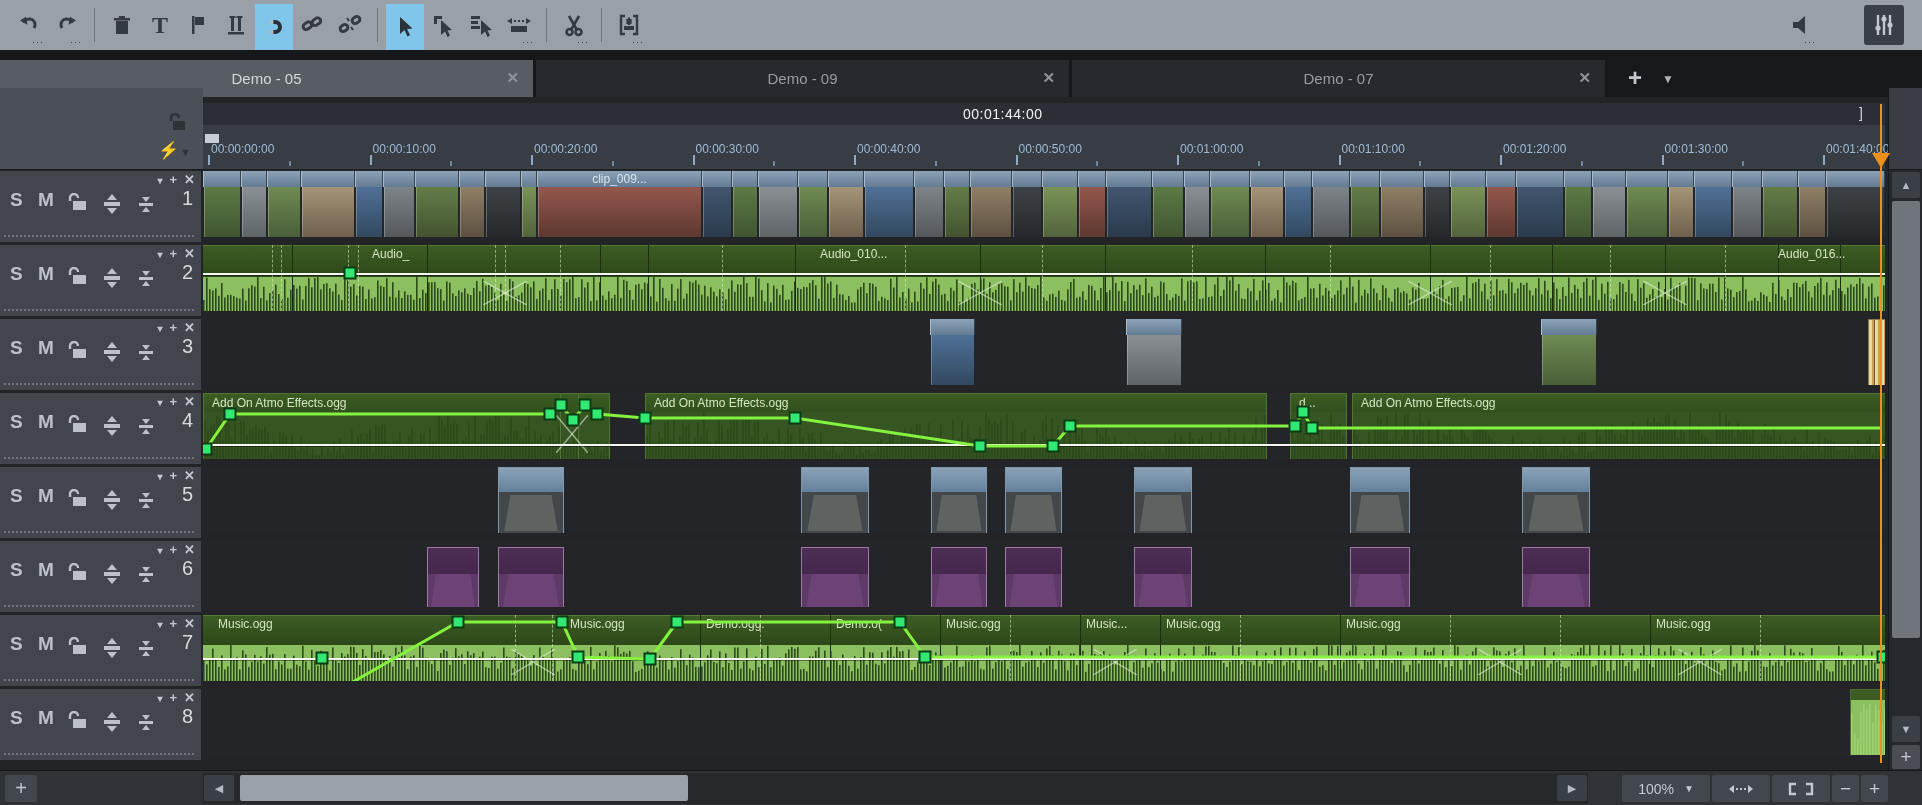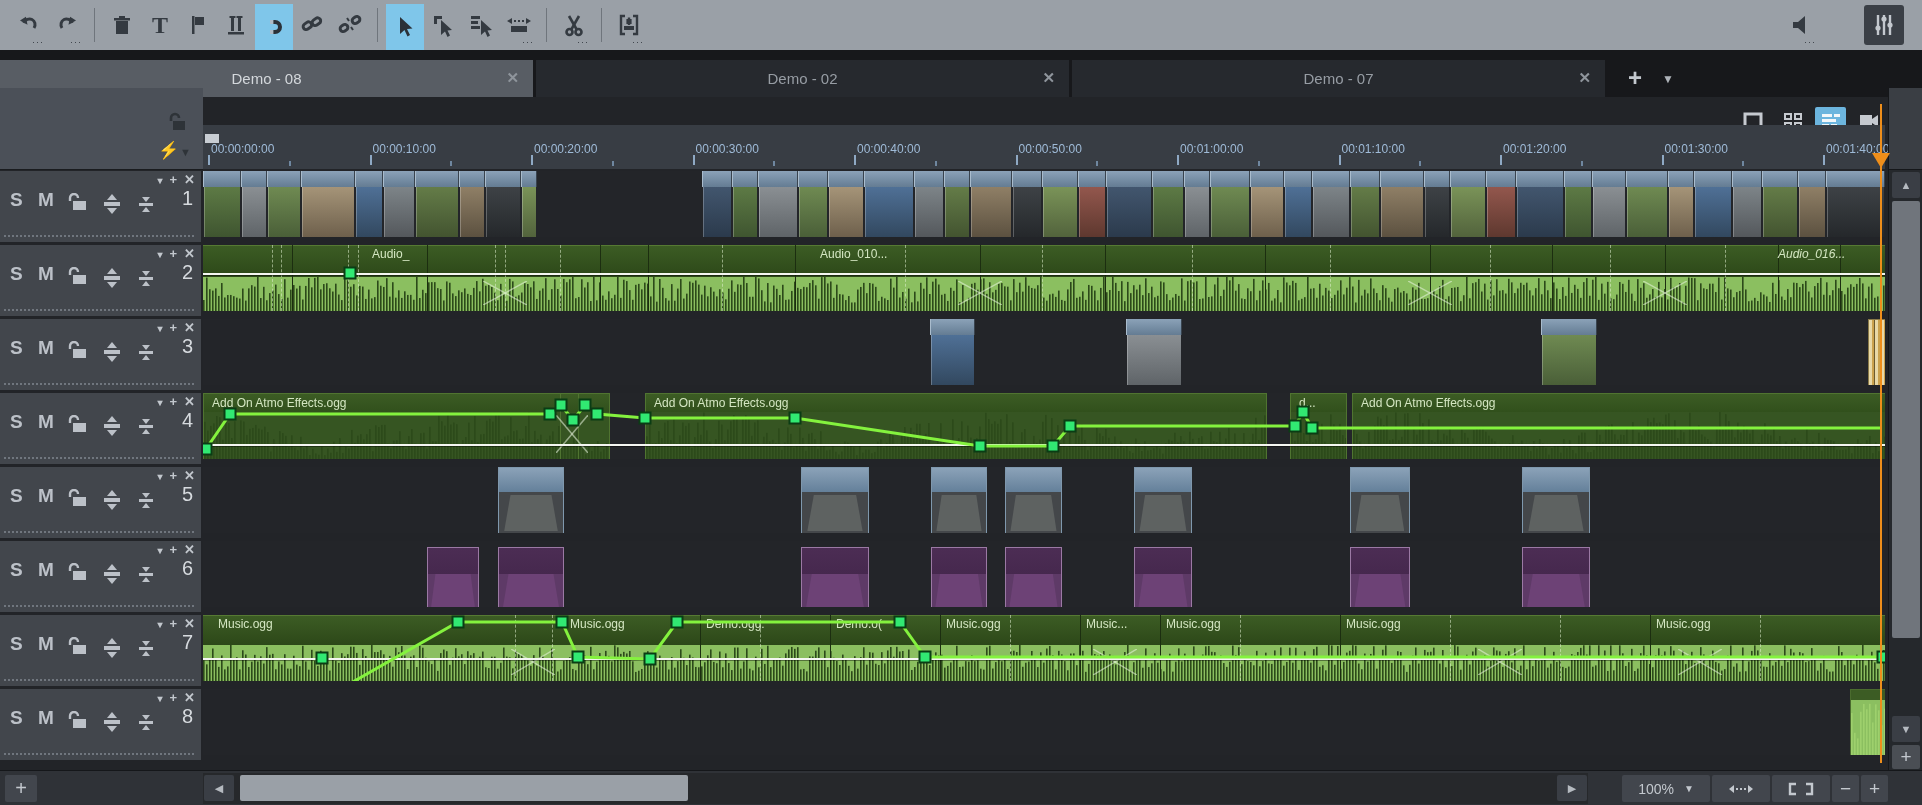--- a/index.html
+++ b/index.html
@@ -207,25 +207,25 @@
             <circle cx="19" cy="13" r="2.6"></circle>
           </g>
         </svg>
       </div>
     <div style="width:18px"></div>
   </div>
 
   <div id="tabbar" class="abs">
     <div id="tabs-holder">
         <div class="tab" style="left: 0px; width: 533px; background: rgb(88, 93, 100);">
-          <div class="tlabel" style="color: rgb(212, 216, 220);">Demo - 08</div>
+          <div class="tlabel" style="color: rgb(212, 216, 220);">Demo - 05</div>
           <div class="tclose">✕</div>
         </div>
         <div class="tab" style="left: 536px; width: 533px; background: rgb(38, 41, 46);">
-          <div class="tlabel" style="color: rgb(151, 157, 164);">Demo - 02</div>
+          <div class="tlabel" style="color: rgb(151, 157, 164);">Demo - 09</div>
           <div class="tclose">✕</div>
         </div>
         <div class="tab" style="left: 1072px; width: 533px; background: rgb(38, 41, 46);">
           <div class="tlabel" style="color: rgb(151, 157, 164);">Demo - 07</div>
           <div class="tclose">✕</div>
         </div>
       </div>
     <div class="abs" style="left:1628px;top:14px;color:#c3c8ce;font-size:24px;font-weight:bold;">+</div>
     <div class="abs" style="left:1662px;top:22px;color:#aeb3b9;font-size:12px;">▼</div>
     <div class="viewbtn" style="left:1737px;">
@@ -267,20 +267,24 @@
       </div>
   </div>
 
   <div id="cornerpanel" class="abs">
     <svg class="abs" style="left:166px;top:24px;" width="22" height="20" viewBox="0 0 22 20">
         <path d="M5 9 V6 a4 4 0 0 1 8 0" fill="none" stroke="#2e3338" stroke-width="2.6"></path>
         <rect x="7" y="9" width="12" height="9" fill="#2e3338"></rect>
       </svg>
     <div class="abs" style="left:158px;top:52px;color:#5d7f9a;font-size:17px;">⚡</div>
     <div class="abs" style="left:180px;top:58px;color:#2e3338;font-size:11px;">▼</div>
+  </div>
+  <div id="timebar" class="abs">
+    <span id="timedisplay">00:01:44:00</span>
+    <span id="rangeend">]</span>
   </div>
   <div id="ruler" class="abs">
     <div id="rangestart"></div>
   <div class="rtick" style="left: 5px;"></div>
       <div class="rlabel" style="left: 8px;">00:00:00:00</div>
       <div class="rtickm" style="left: 85.75px;"></div>
       <div class="rtick" style="left: 166.5px;"></div>
       <div class="rlabel" style="left: 169.5px;">00:00:10:00</div>
       <div class="rtickm" style="left: 247.25px;"></div>
       <div class="rtick" style="left: 328px;"></div>
@@ -515,20 +519,25 @@
           <div class="vchead"></div>
           <div class="vcthumb" style="background: linear-gradient(rgb(143, 127, 102), rgb(92, 81, 64));"></div>
         </div>
         <div class="vclip" style="left: 282px; width: 36px;">
           <div class="vchead"></div>
           <div class="vcthumb" style="background: linear-gradient(rgb(62, 66, 70), rgb(37, 40, 43));"></div>
         </div>
         <div class="vclip" style="left: 318px; width: 16px;">
           <div class="vchead"></div>
           <div class="vcthumb" style="background: linear-gradient(rgb(122, 147, 88), rgb(82, 99, 60));"></div>
+        </div>
+        <div class="vclip" style="left: 334px; width: 165px;">
+          <div class="vchead"></div>
+          <div class="vcthumb" style="background: linear-gradient(rgb(147, 87, 77), rgb(94, 56, 47));"></div>
+          <div class="vclabel">clip_009...</div>
         </div>
         <div class="vclip" style="left: 499px; width: 30px;">
           <div class="vchead"></div>
           <div class="vcthumb" style="background: linear-gradient(rgb(66, 86, 110), rgb(43, 58, 76));"></div>
         </div>
         <div class="vclip" style="left: 529px; width: 26px;">
           <div class="vchead"></div>
           <div class="vcthumb" style="background: linear-gradient(rgb(93, 122, 69), rgb(63, 85, 48));"></div>
         </div>
         <div class="vclip" style="left: 555px; width: 40px;">
@@ -1266,21 +1275,21 @@
         <svg width="44" height="24" class="envsvg" style="left: 1205px; top: 36px;">
           <line x1="0" y1="0" x2="44" y2="24" stroke="rgba(235,245,225,.55)" stroke-width="1.5"></line>
           <line x1="0" y1="24" x2="44" y2="0" stroke="rgba(235,245,225,.55)" stroke-width="1.5"></line>
         </svg>
         <svg width="44" height="24" class="envsvg" style="left: 1440px; top: 36px;">
           <line x1="0" y1="0" x2="44" y2="24" stroke="rgba(235,245,225,.55)" stroke-width="1.5"></line>
           <line x1="0" y1="24" x2="44" y2="0" stroke="rgba(235,245,225,.55)" stroke-width="1.5"></line>
         </svg>
         <div class="alabel" style="left: 169px;">Audio_</div>
         <div class="alabel" style="left: 617px;">Audio_010...</div>
-        <div class="alabel" style="left: 1575px; font-style: italic;">Audio_016...</div>
+        <div class="alabel" style="left: 1575px;">Audio_016...</div>
         <div class="whiteline" style="top: 28px;"></div>
         <svg width="1682" height="66" class="envsvg" style="z-index: 20; pointer-events: none;">
           <polyline points="" fill="none" stroke="#84f23e" stroke-width="3"></polyline>
           <rect x="141.5" y="22.5" width="11" height="11" fill="#31e972" stroke="#0a3d14" stroke-width="2"></rect>
         </svg>
       </div>
       <div class="trow abs" style="top: 319px; height: 66px;">
         <div class="vclip" style="left: 727px; width: 45px;">
           <div class="vchead"></div>
           <div class="vcthumb" style="background: linear-gradient(rgb(79, 112, 150), rgb(50, 72, 95));"></div>

